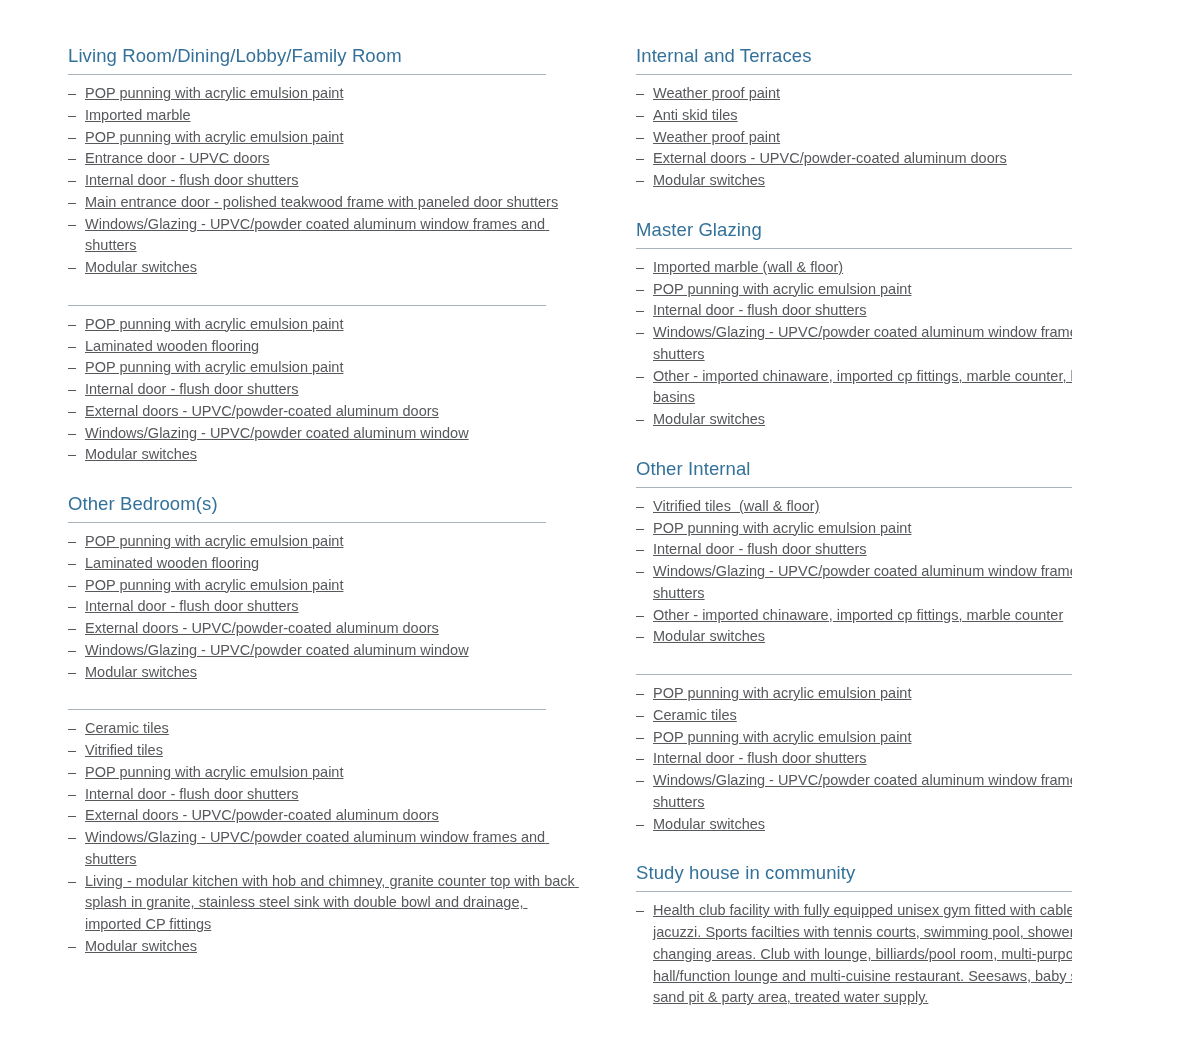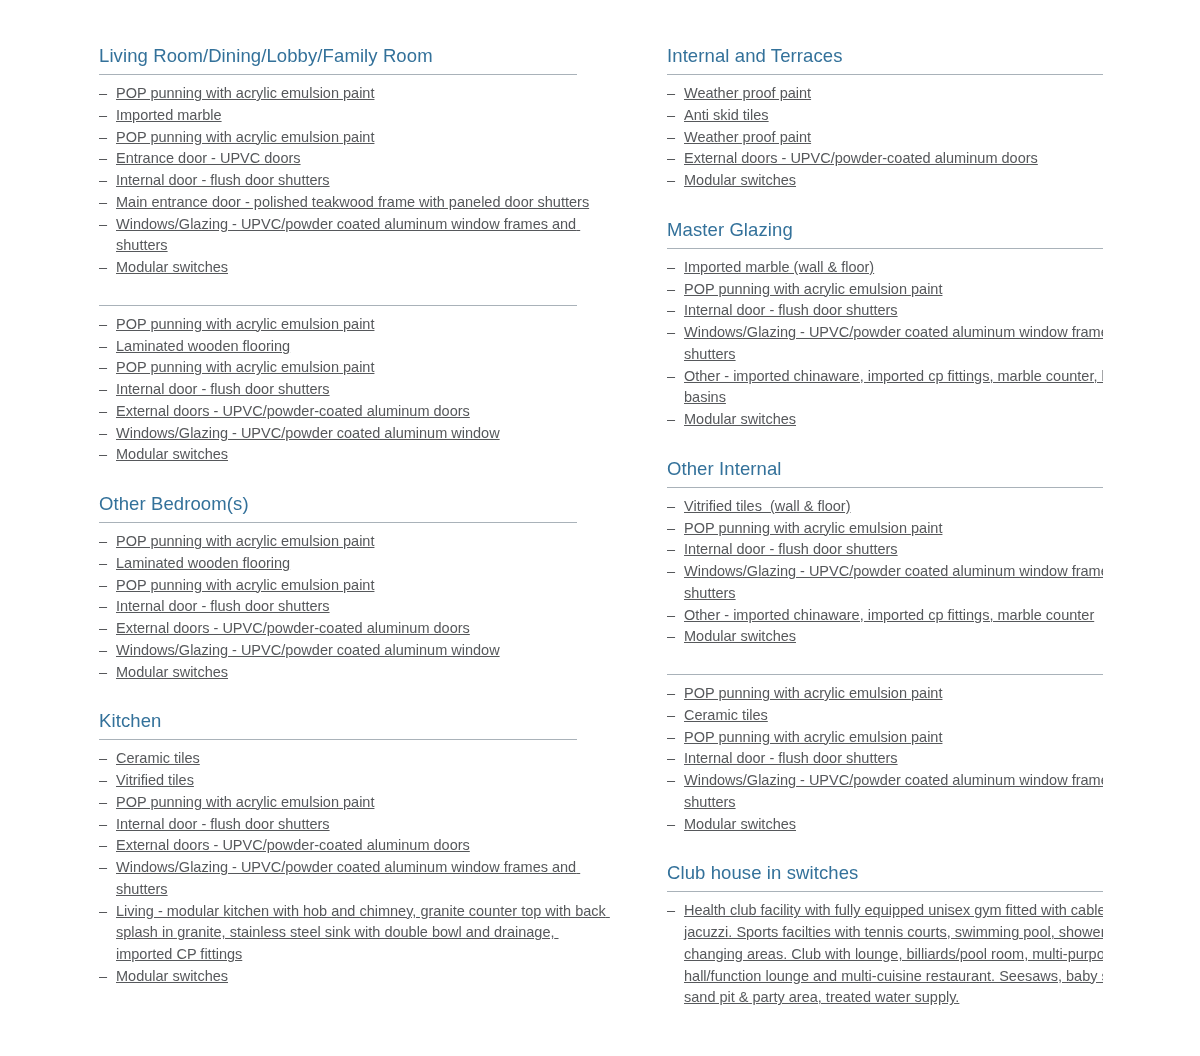--- a/index.html
+++ b/index.html
@@ -12,21 +12,20 @@
   html, body {
     background: var(--bg);
     font-family: "Liberation Sans", "DejaVu Sans", sans-serif;
   }
   .page {
     position: relative;
     width: 1072px;
     height: 1056px;
     background: var(--bg);
     overflow: hidden;
-    margin-left: 31px;
   }
   .columns {
     display: flex;
     padding-top: 44px;
     padding-left: 68px;
   }
   .column {
     width: 512px;
     flex: none;
   }
@@ -175,21 +174,20 @@
               <span class="dash">–</span>
               <span class="txt">Windows/Glazing - UPVC/powder coated aluminum window</span>
             </li>
             <li>
               <span class="dash">–</span>
               <span class="txt">Modular switches</span>
             </li>
           </ul>
         </section>
         <section>
-          <h2>Kitchen</h2>
           <div class="rule"></div>
           <ul>
             <li>
               <span class="dash">–</span>
               <span class="txt">Ceramic tiles</span>
             </li>
             <li>
               <span class="dash">–</span>
               <span class="txt">Vitrified tiles</span>
             </li>
@@ -330,21 +328,21 @@
               <span class="dash">–</span>
               <span class="txt">Windows/Glazing - UPVC/powder coated aluminum window frames and shutters</span>
             </li>
             <li>
               <span class="dash">–</span>
               <span class="txt">Modular switches</span>
             </li>
           </ul>
         </section>
         <section>
-          <h2>Club house in switches</h2>
+          <h2>Study house in community</h2>
           <div class="rule"></div>
           <ul>
             <li>
               <span class="dash">–</span>
               <span class="txt">Health club facility with fully equipped unisex gym fitted with cable tvs, jacuzzi. Sports facilties with tennis courts, swimming pool, shower and changing areas. Club with lounge, billiards/pool room, multi-purpose hall/function lounge and multi-cuisine restaurant. Seesaws, baby slides, sand pit &amp; party area, treated water supply.</span>
             </li>
           </ul>
         </section>
       </div>
   </div>

